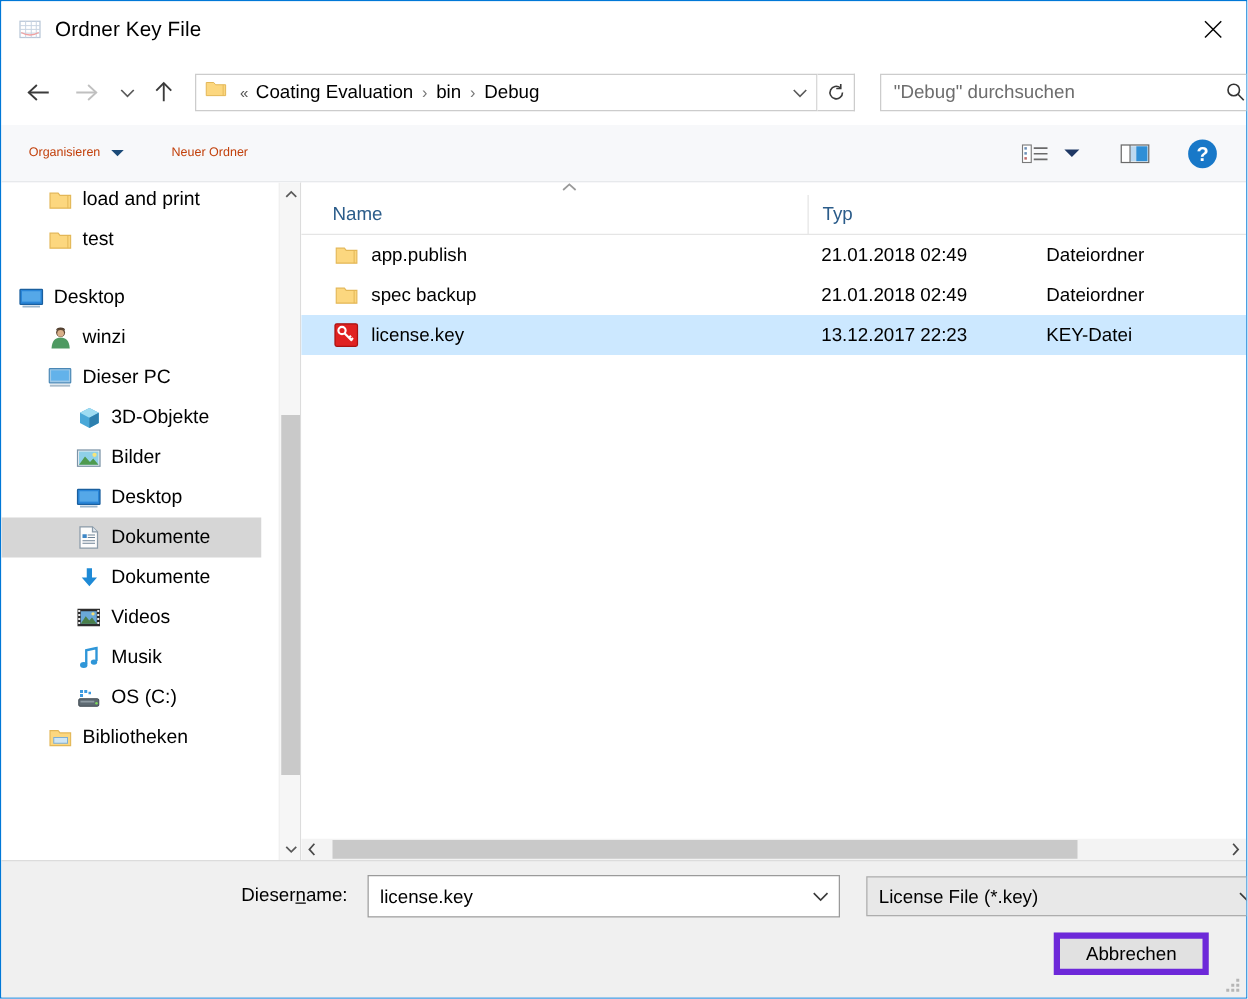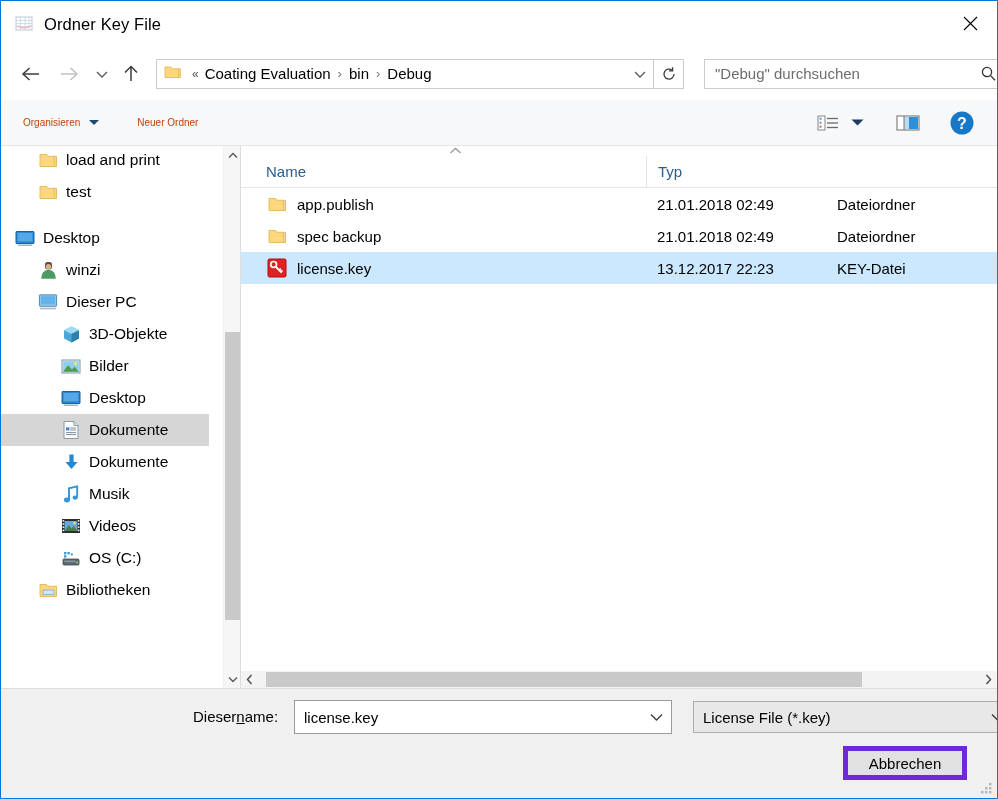--- a/index.html
+++ b/index.html
@@ -575,30 +575,20 @@
             </span>
             <span>Dokumente</span>
           </div>
           <div class="side-item lvl2">
             <span class="side-icon">
               <svg width="17" height="19" viewBox="0 0 17 19">
                 <path d="M6.4 1.5 L10.6 1.5 L10.6 9 L14.6 9 L8.5 16 L2.4 9 L6.4 9 Z" fill="#1e8ad6"></path>
               </svg>
             </span>
             <span>Dokumente</span>
-          </div>
-          <div class="side-item lvl2">
-            <span class="side-icon">
-              <svg width="17" height="19" viewBox="0 0 17 19">
-                <path d="M6 14.2 L6 3.2 L14.2 1.4 L14.2 11.8" stroke="#2f96d8" stroke-width="1.9" fill="none"></path>
-                <ellipse cx="4" cy="15" rx="3" ry="2.4" fill="#2f96d8"></ellipse>
-                <ellipse cx="12.2" cy="12.6" rx="2.6" ry="2.1" fill="#2f96d8"></ellipse>
-              </svg>
-            </span>
-            <span>Musik</span>
           </div>
           <div class="side-item lvl2">
             <span class="side-icon">
               <svg width="20" height="18" viewBox="0 0 20 18">
                 <rect x="1" y="2" width="18" height="14" fill="#2d2d2d"></rect>
                 <rect x="3.6" y="4" width="12.8" height="10" fill="#6aa8d8"></rect>
                 <path d="M3.6 14 L7.6 8 L10.4 11.4 L12.6 9 L16.4 14 Z" fill="#4a7f4a"></path>
                 <circle cx="13.4" cy="6" r="1.3" fill="#f4e07a"></circle>
                 <g fill="#f0f0f0">
                   <rect x="1.6" y="3" width="1.6" height="1.6"></rect>
@@ -609,20 +599,30 @@
                   <rect x="16.8" y="6.2" width="1.6" height="1.6"></rect>
                   <rect x="16.8" y="9.4" width="1.6" height="1.6"></rect>
                   <rect x="16.8" y="12.6" width="1.6" height="1.6"></rect>
                 </g>
               </svg>
             </span>
             <span>Videos</span>
           </div>
           <div class="side-item lvl2">
             <span class="side-icon">
+              <svg width="17" height="19" viewBox="0 0 17 19">
+                <path d="M6 14.2 L6 3.2 L14.2 1.4 L14.2 11.8" stroke="#2f96d8" stroke-width="1.9" fill="none"></path>
+                <ellipse cx="4" cy="15" rx="3" ry="2.4" fill="#2f96d8"></ellipse>
+                <ellipse cx="12.2" cy="12.6" rx="2.6" ry="2.1" fill="#2f96d8"></ellipse>
+              </svg>
+            </span>
+            <span>Musik</span>
+          </div>
+          <div class="side-item lvl2">
+            <span class="side-icon">
               <svg width="20" height="17" viewBox="0 0 20 17">
                 <rect x="2" y="9" width="16" height="6" rx="1" fill="#5e6a72" stroke="#404a52" stroke-width="0.8"></rect>
                 <rect x="3.4" y="10.6" width="11" height="1.4" fill="#8e9aa2"></rect>
                 <circle cx="16.2" cy="12.6" r="1" fill="#7ddc5a"></circle>
                 <g fill="#3d9ae0">
                   <rect x="3" y="2" width="2.4" height="2.4"></rect>
                   <rect x="6.4" y="2" width="2.4" height="2.4"></rect>
                   <rect x="3" y="5.2" width="2.4" height="2.4"></rect>
                   <rect x="9.8" y="3.4" width="2" height="2"></rect>
                 </g>

